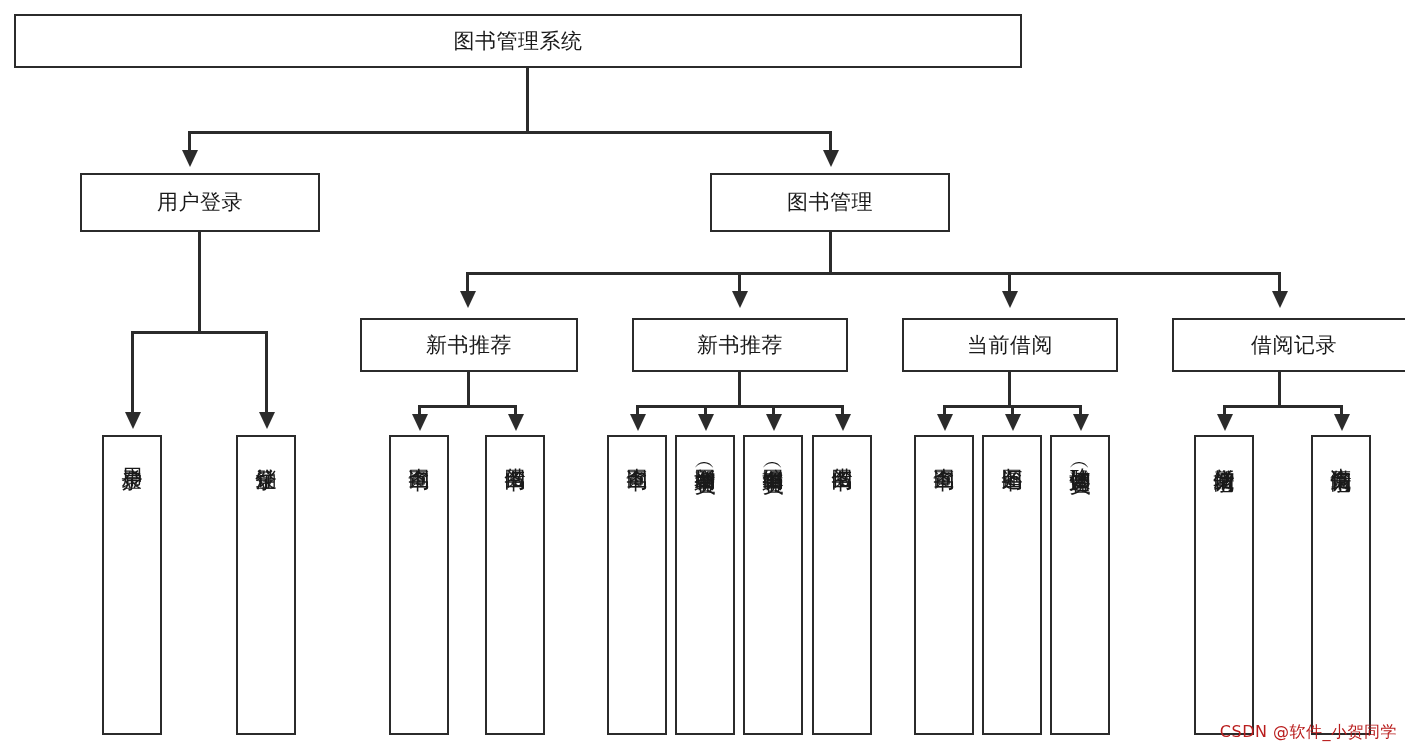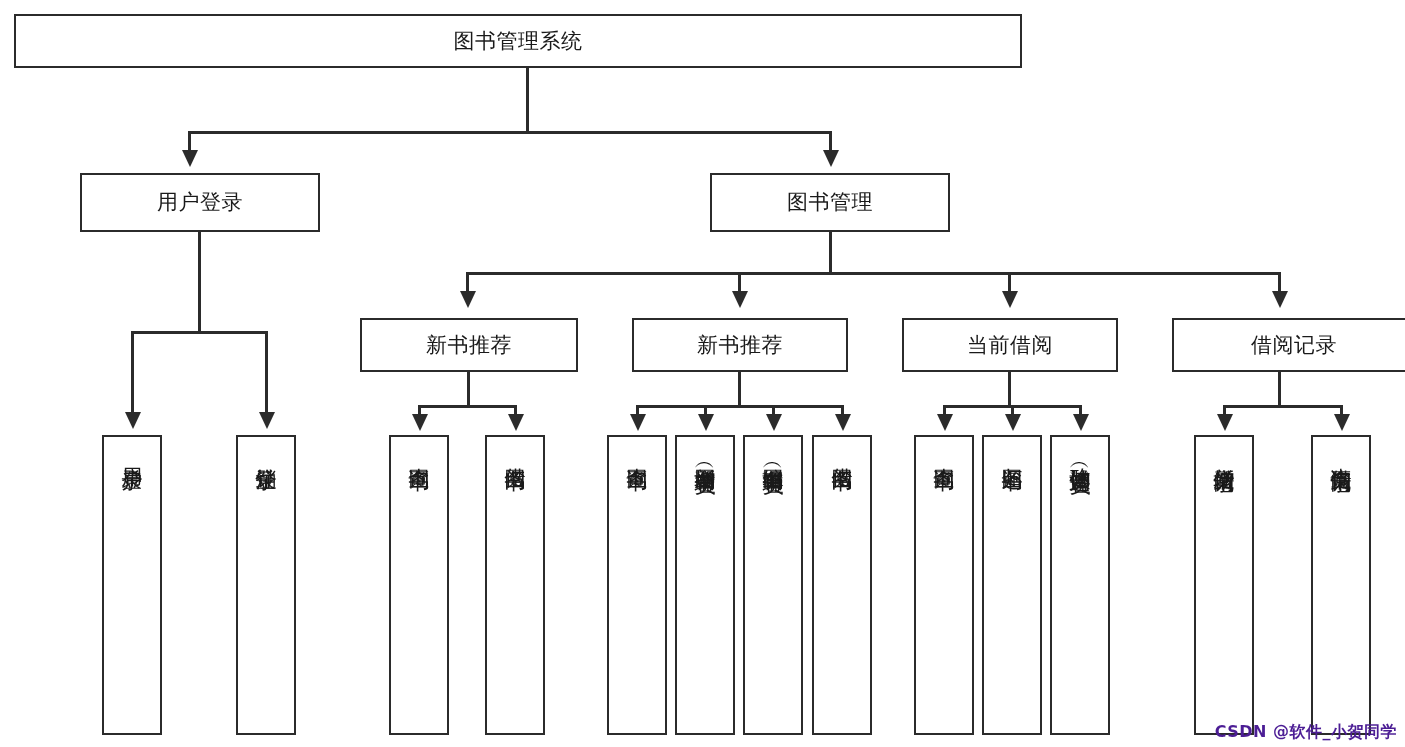--- a/index.html
+++ b/index.html
@@ -10,22 +10,22 @@
   .node .lbl{display:block;text-align:right;line-height:1.18;letter-spacing:0.5px;}
   .node.h .lbl{font-size:21px;writing-mode:horizontal-tb;}
   .node.v{align-items:flex-start;padding-top:14px;}
   .node.v .lbl{font-size:21px;writing-mode:vertical-rl;text-orientation:upright;
                white-space:normal;line-height:1.05;letter-spacing:1px;}
   .edge{position:absolute;background:#2b2b2b;}
   .edge.hline{height:3px;}
   .edge.vline{width:3px;}
   .arrow{position:absolute;width:0;height:0;border-left:8px solid transparent;
          border-right:8px solid transparent;border-top:17px solid #2b2b2b;}
-  #watermark{position:absolute;right:8px;bottom:4px;font-size:16px;color:#4c1d95;
-             letter-spacing:0.5px;pointer-events:none;white-space:nowrap;font-weight:bold;}
+  #watermark{position:absolute;right:8px;bottom:4px;font-size:16px;color:#b91c1c;
+             letter-spacing:0.5px;pointer-events:none;white-space:nowrap;}
 </style>
 </head>
 <body>
 
 <div id="canvas">
 
   <div class="node h" style="left:14px;top:14px;width:1008px;height:54px;">
     <span class="lbl">图书管理系统</span>
   </div>
 

